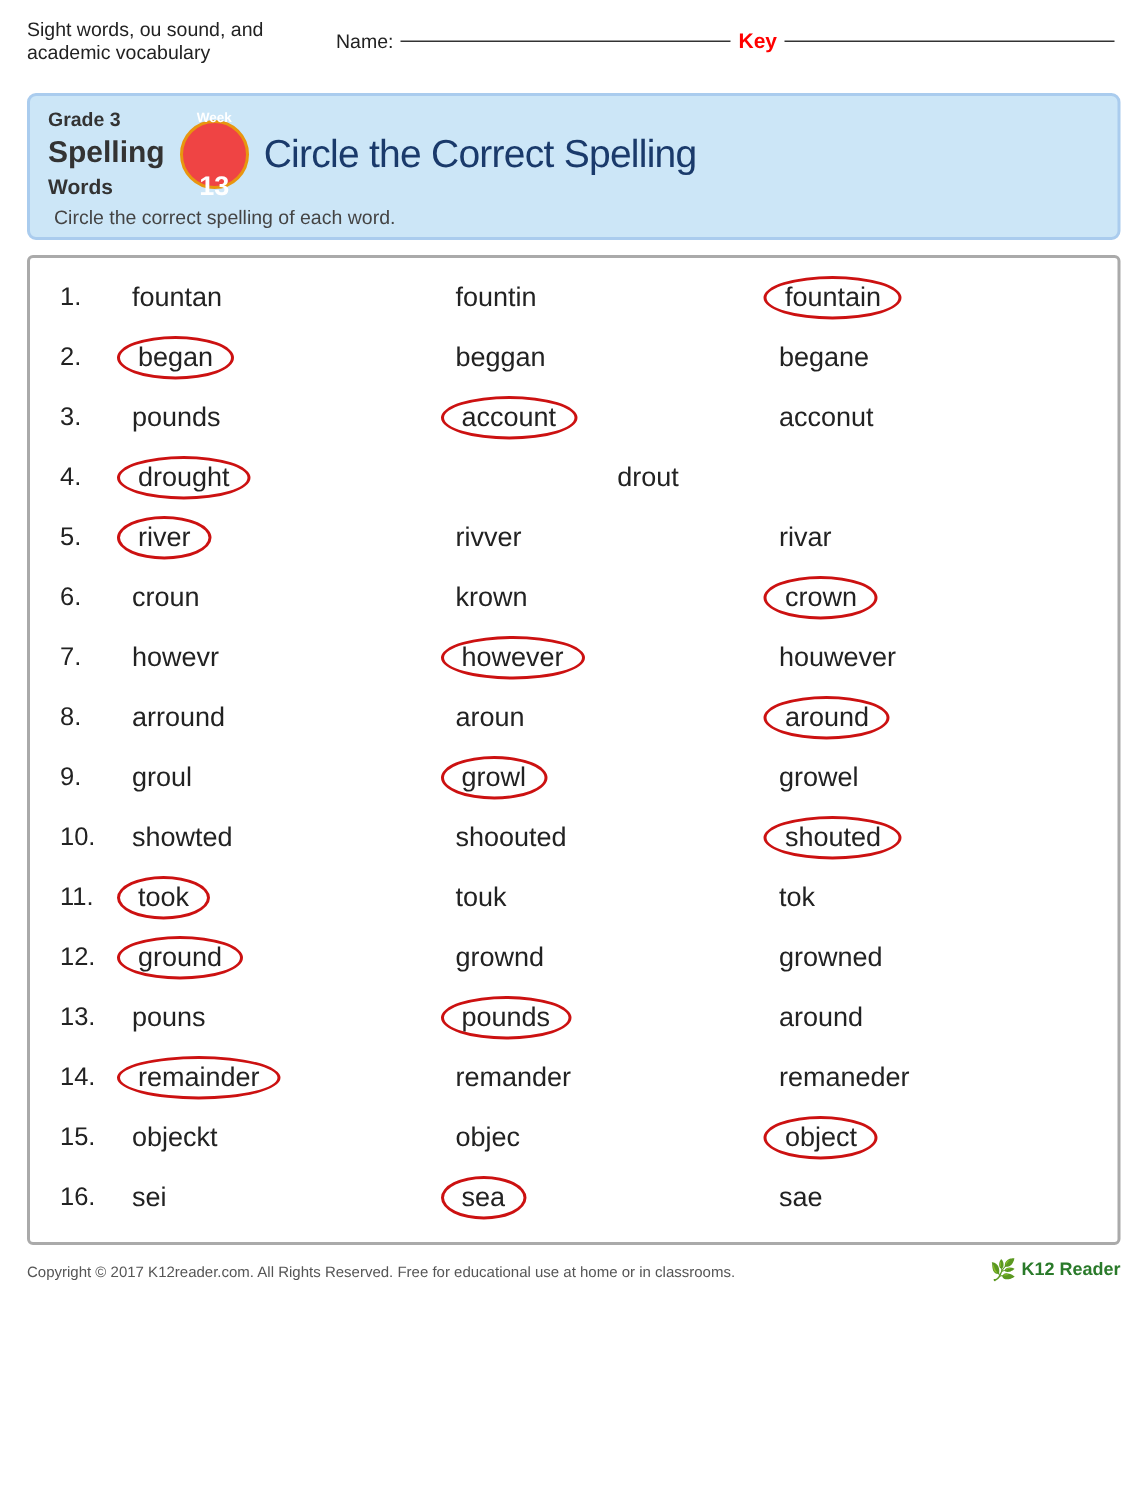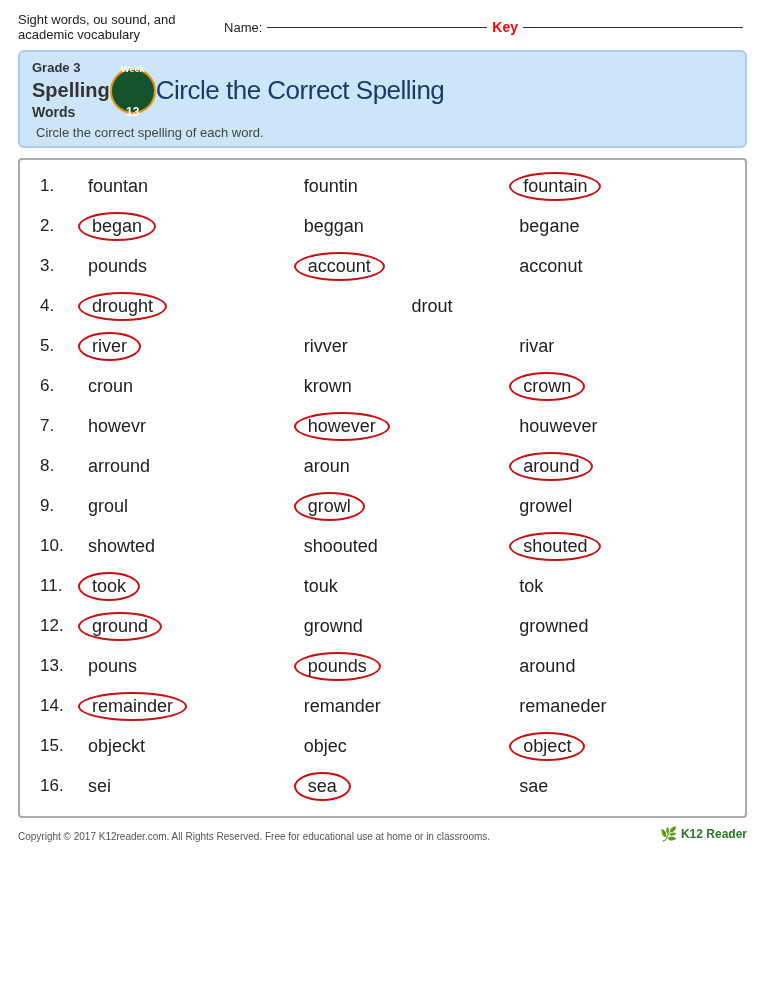--- a/index.html
+++ b/index.html
@@ -13,21 +13,21 @@
     .page {
       width: 765px;
       min-height: 1000px;
       background: #fff;
       padding: 12px 18px 10px 18px;
       position: relative;
     }
     .top-bar {
       display: flex;
       justify-content: space-between;
-      margin-bottom: 8px;
+      margin-bottom: 20px;
       font-size: 13px;
       color: #222;
     }
     .top-bar .name-line {
       display: flex;
       align-items: center;
       gap: 1px;
       font-size: 13px;
     }
     .top-bar .key-label {
@@ -46,20 +46,21 @@
       border: 2px solid #aaccee;
       border-radius: 6px;
       padding: 8px 12px 6px 12px;
       margin-bottom: 10px;
       display: flex;
       flex-direction: column;
     }
     .header-top {
       display: flex;
       align-items: center;
+      gap: 10px;
     }
     .grade-spelling {
       display: flex;
       flex-direction: column;
       font-size: 13px;
       font-weight: bold;
       color: #333;
       line-height: 1.3;
     }
     .grade-spelling .grade {
@@ -68,37 +69,37 @@
     }
     .grade-spelling .spelling {
       font-size: 20px;
       font-weight: bold;
     }
     .grade-spelling .words {
       font-size: 14px;
       font-weight: bold;
     }
     .week-badge {
-      background: #14532d;
+      background: #ef4444;
       border-radius: 50%;
       width: 46px;
       height: 46px;
       display: flex;
       flex-direction: column;
       align-items: center;
       justify-content: center;
       color: #fff;
       font-size: 10px;
       font-weight: bold;
       border: 2px solid #e8960f;
       flex-shrink: 0;
       text-align: right;
     }
     .week-badge .wk { font-size: 9px; }
-    .week-badge .num { font-size: 12px; line-height: 1; margin-top: 32px; }
+    .week-badge .num { font-size: 18px; line-height: 1; margin-top: 32px; }
     .header-title {
       font-size: 26px;
       font-weight: 400;
       color: #1a3a6b;
       flex: 1;
       letter-spacing: -0.5px;
     }
     .header-subtitle {
       font-size: 13px;
       color: #444;

